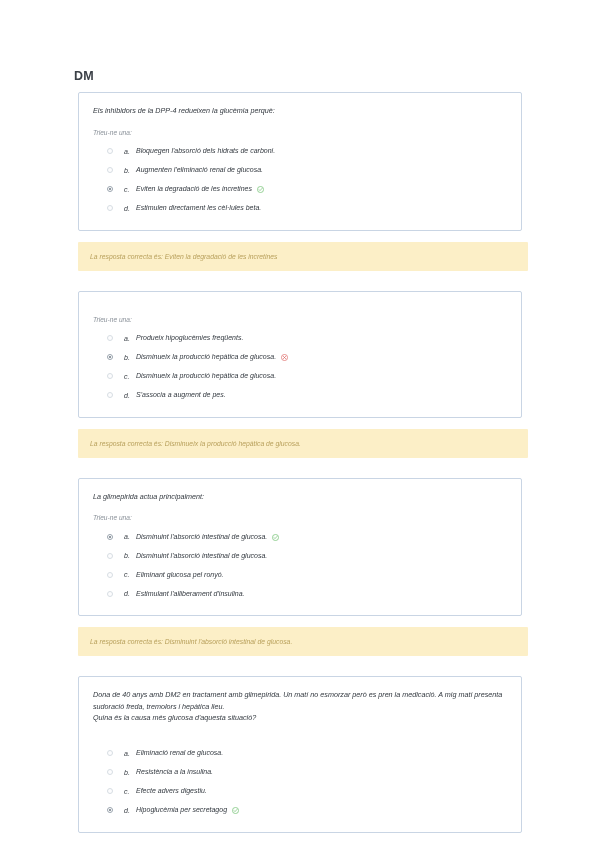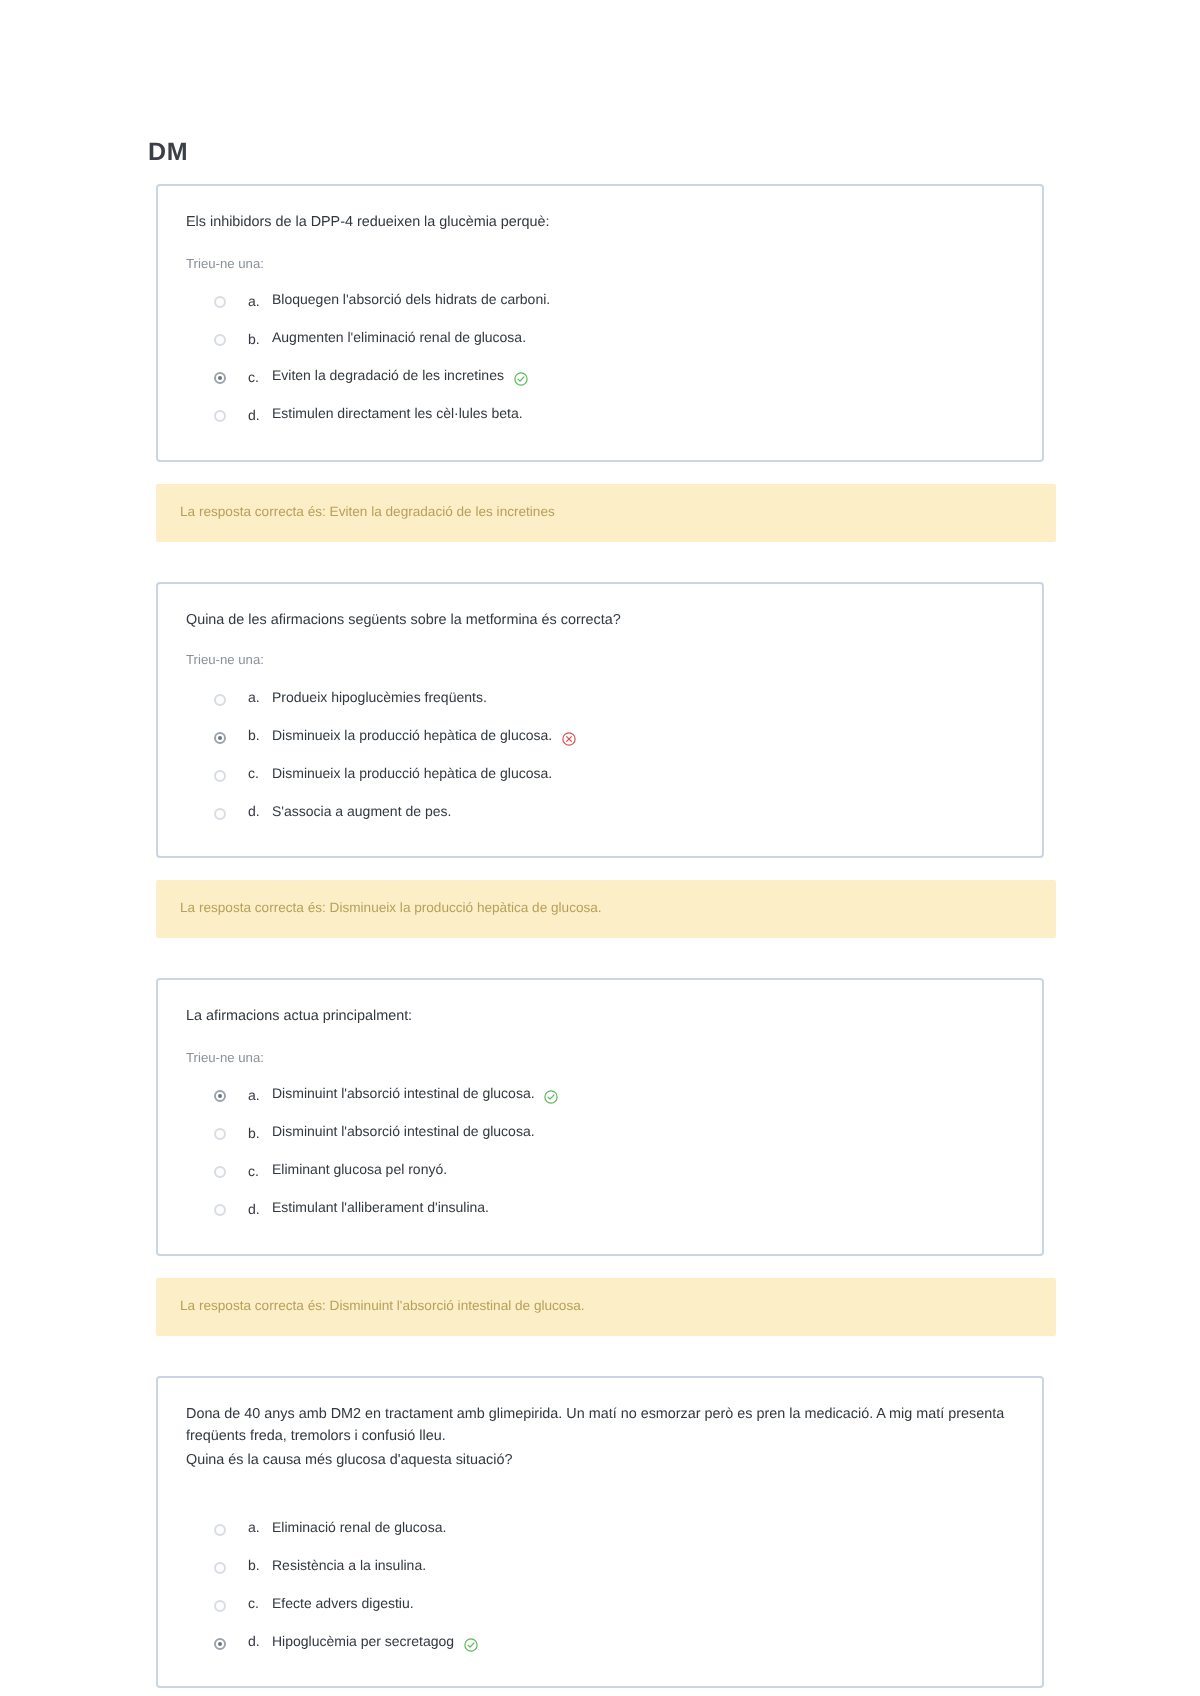--- a/index.html
+++ b/index.html
@@ -30,20 +30,21 @@
     font-size: 12.5px;
     font-weight: 700;
     letter-spacing: 0.3px;
     color: #3b4047;
   }
   .quiz {
     position: absolute;
     left: 0;
     top: 92px;
     width: 600px;
+    font-style: italic;
   }
   .qblock {
     margin: 0 0 0 0;
   }
   .card {
     margin: 0 78px 0 78px;
     width: 444px;
     box-sizing: border-box;
     background: #ffffff;
     border: 1px solid #c9d5e4;
@@ -179,23 +180,20 @@
             </li>
           </ul>
         </div>
         <div class="feedback">
           <div class="fb-line">La resposta correcta és: Eviten la degradació de les incretines</div>
         </div>
       </div>
       <div class="gap"></div>
       <div class="qblock">
         <div class="card">
-          <div class="qtext">
-            <span class="line">Quina de les afirmacions següents sobre la metformina és correcta?</span>
-          </div>
           <div class="chooser">Trieu-ne una:</div>
           <ul class="answers">
             <li class="answer">
               <span class="radio"></span>
               <span class="letter">a.</span>
               <span class="atext">Produeix hipoglucèmies freqüents.</span>
             </li>
             <li class="answer">
               <span class="radio checked"></span>
               <span class="letter">b.</span>
@@ -220,21 +218,21 @@
           </ul>
         </div>
         <div class="feedback">
           <div class="fb-line">La resposta correcta és: Disminueix la producció hepàtica de glucosa.</div>
         </div>
       </div>
       <div class="gap"></div>
       <div class="qblock">
         <div class="card">
           <div class="qtext">
-            <span class="line">La afirmacions actua principalment:</span>
+            <span class="line">La glimepirida actua principalment:</span>
           </div>
           <div class="chooser">Trieu-ne una:</div>
           <ul class="answers">
             <li class="answer">
               <span class="radio checked"></span>
               <span class="letter">a.</span>
               <span class="atext">Disminuint l'absorció intestinal de glucosa.</span>
               <span class="mark">
                 <svg width="7" height="7" viewBox="0 0 16 16">
                   <circle cx="8" cy="8" r="7" fill="none" stroke="#5cb85c" stroke-width="1.4"></circle>
@@ -261,21 +259,21 @@
         </div>
         <div class="feedback">
           <div class="fb-line">La resposta correcta és: Disminuint l'absorció intestinal de glucosa.</div>
         </div>
       </div>
       <div class="gap"></div>
       <div class="qblock">
         <div class="card">
           <div class="qtext">
             <span class="line">Dona de 40 anys amb DM2 en tractament amb glimepirida. Un matí no esmorzar però es pren la medicació. A mig matí presenta</span>
-            <span class="line">freqüents freda, tremolors i confusió lleu.</span>
+            <span class="line">sudoració freda, tremolors i hepàtica lleu.</span>
             <span class="line">Quina és la causa més glucosa d'aquesta situació?</span>
           </div>
           <div class="gap"></div>
           <ul class="answers">
             <li class="answer">
               <span class="radio"></span>
               <span class="letter">a.</span>
               <span class="atext">Eliminació renal de glucosa.</span>
             </li>
             <li class="answer">

